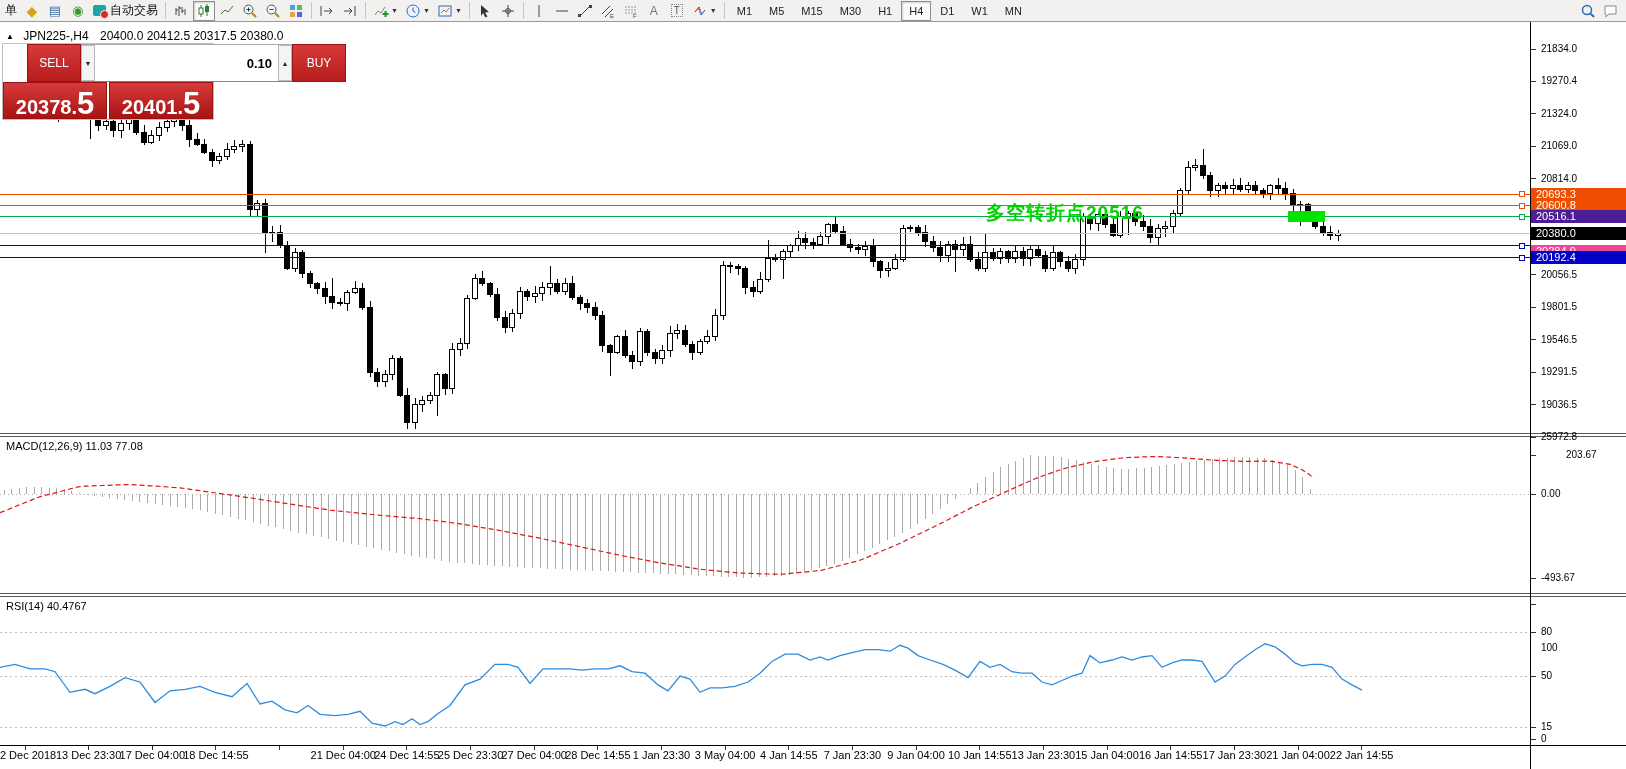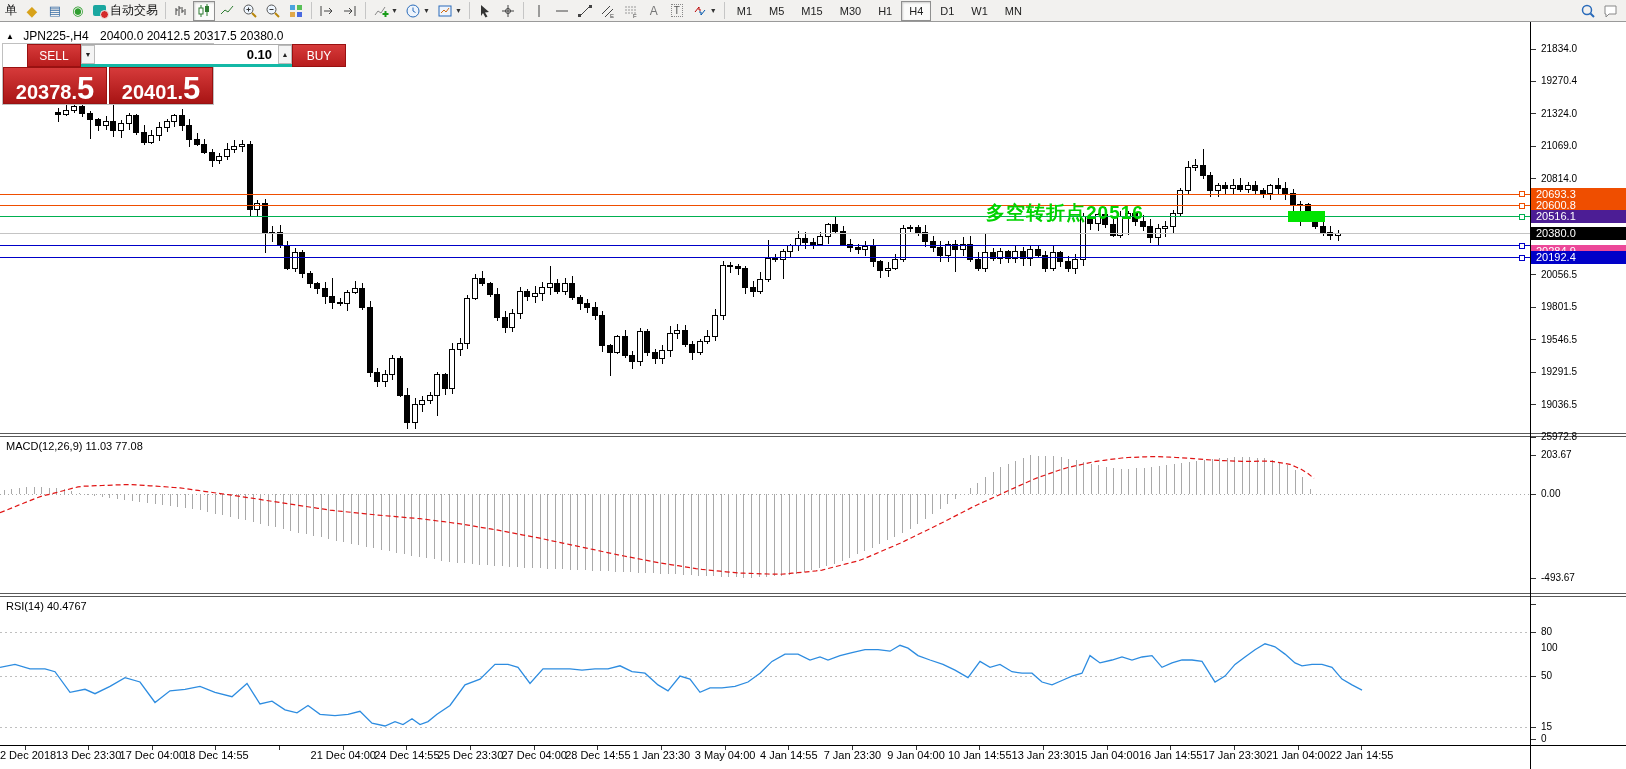--- a/index.html
+++ b/index.html
@@ -34,24 +34,24 @@
   .ind-label{position:absolute;font-size:11px;color:#000;}
   .axis-label{position:absolute;left:1541px;font-size:10px;color:#000;white-space:nowrap;}
   .date-label{position:absolute;width:90px;margin-left:-45px;text-align:center;font-size:11px;color:#000;white-space:nowrap;}
   .level-label{position:absolute;left:1531px;width:95px;height:13px;font-size:11px;line-height:13px;
     color:#fff;padding-left:5px;}
   .annotation{position:absolute;font-size:19px;font-weight:bold;letter-spacing:1px;white-space:nowrap;}
 
   
   .trade-panel{position:absolute;left:2px;top:43px;width:212px;z-index:30;background:#fff;
     border:1px solid #c0c0c0;}
-  .tp-row1{display:flex;height:23px;padding-left:24px;}
+  .tp-row1{display:flex;height:38px;padding-left:24px;}
   .tp-btn{flex:none;width:54px;background:linear-gradient(#d63a3a,#b81d1d);color:#fff;font-size:12px;
     display:flex;align-items:center;justify-content:center;border:1px solid #911;}
-  .vol-group{flex:1;display:flex;border-top:1px solid #aaa;border-bottom:3px solid #14b8a6;}
+  .vol-group{flex:1;display:flex;border-top:1px solid #aaa;border-bottom:1px solid #14b8a6;}
   .vol-step{width:14px;background:#f4f4f4;border:1px solid #bbb;font-size:7px;color:#222;
     display:flex;align-items:center;justify-content:center;padding:0;}
   .vol-input{flex:1;border:none;outline:none;font-family:"Liberation Sans",sans-serif;
     font-size:13px;font-weight:bold;text-align:right;padding-right:6px;min-width:0;}
   .tp-row2{display:flex;gap:2px;margin-top:0;background:#fff;}
   .price-box{flex:1;height:37px;background:linear-gradient(#d63a3a,#a81414);color:#fff;
     display:flex;align-items:flex-end;justify-content:center;padding-bottom:1px;border:1px solid #911;}
   .pp{font-size:20px;font-weight:bold;line-height:1;}
   .pdot{font-size:20px;font-weight:bold;line-height:1;}
   .pbig{font-size:31px;font-weight:bold;line-height:.85;}
@@ -833,21 +833,21 @@
       <div class="axis-label" style="top: 333.837px;">19546.5</div>
       <div class="axis-label" style="top: 366.258px;">19291.5</div>
       <div class="axis-label" style="top: 398.679px;">19036.5</div>
       <div class="axis-label" style="top: 431.1px;">25972.8</div>
       <div class="level-label" style="top: 187.531px; background: rgb(239, 78, 0);">20693.3</div>
       <div class="level-label" style="top: 199.291px; background: rgb(239, 78, 0);">20600.8</div>
       <div class="level-label" style="top: 210.06px; background: #4c1d95;">20516.1</div>
       <div class="level-label" style="top: 227.364px; background: rgb(0, 0, 0);">20380.0</div>
       <div class="level-label" style="top: 245px; background: #ec4899;">20284.9</div>
       <div class="level-label" style="top: 251.216px; background: rgb(0, 0, 200);">20192.4</div>
-      <div class="axis-label" style="top: 449px;">203.67</div>
+      <div class="axis-label" style="top: 449px; margin-left: 25px;">203.67</div>
       <div class="axis-label" style="top: 488px;">0.00</div>
       <div class="axis-label" style="top: 572px;">-493.67</div>
       <div class="axis-label" style="top: 598px; margin-top: 44px;">100</div>
       <div class="axis-label" style="top: 626.084px;">80</div>
       <div class="axis-label" style="top: 670.115px;">50</div>
       <div class="axis-label" style="top: 721.485px;">15</div>
       <div class="axis-label" style="top: 733px;">0</div>
       <div class="date-label" style="left: 25px; top: 749px;">12 Dec 2018</div>
       <div class="date-label" style="left: 88.65px; top: 749px;">13 Dec 23:30</div>
       <div class="date-label" style="left: 152.3px; top: 749px;">17 Dec 04:00</div>

